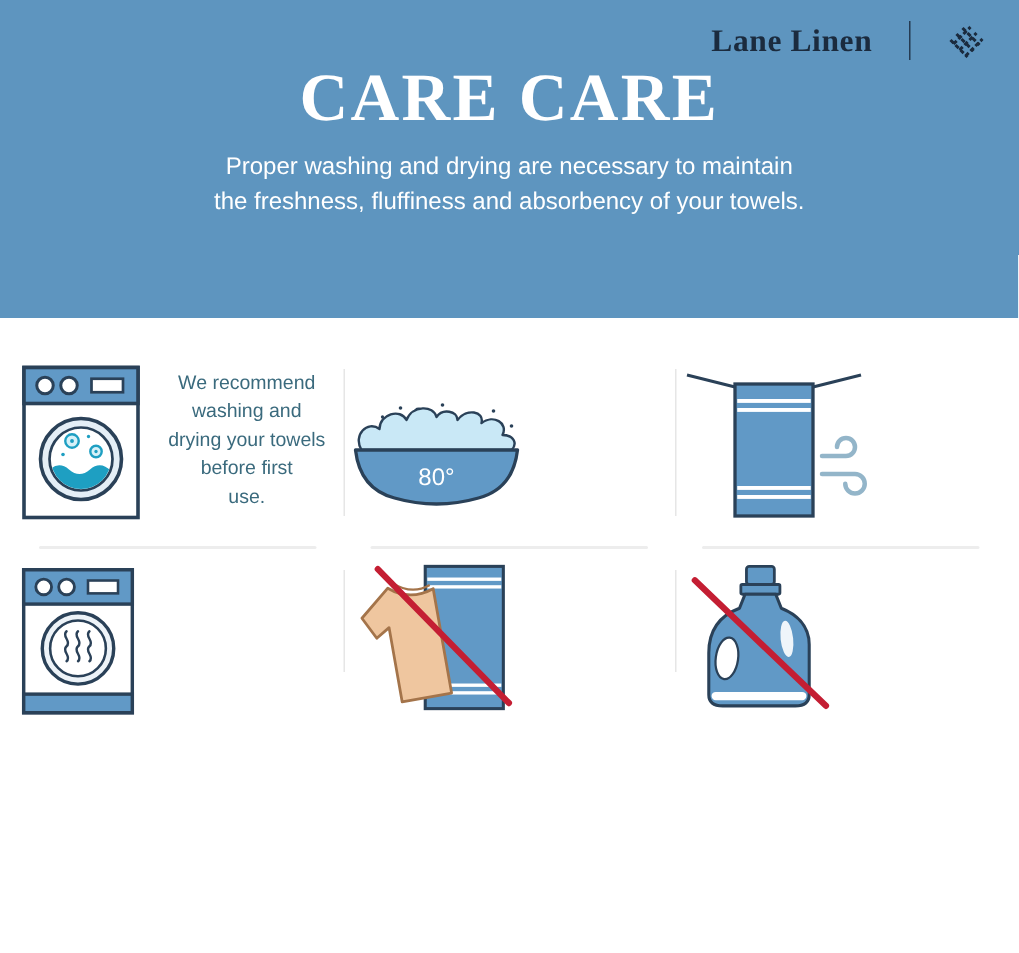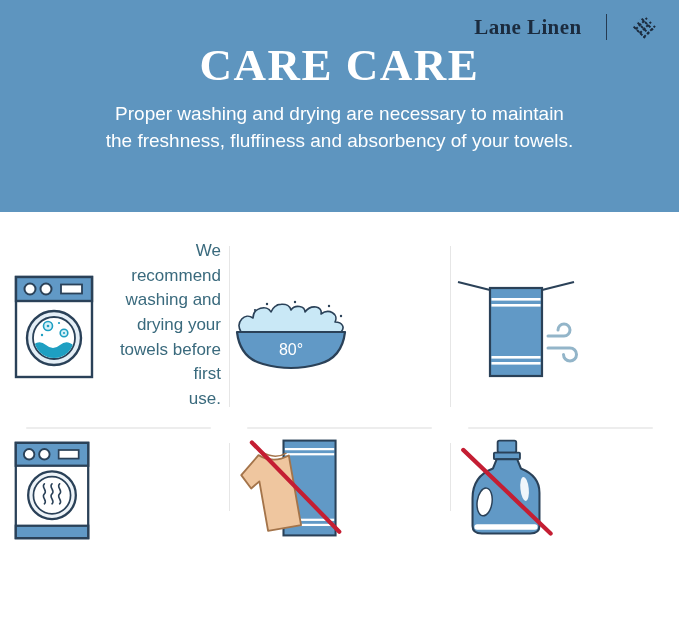--- a/index.html
+++ b/index.html
@@ -6,32 +6,32 @@
   .page{width:679px;height:635px;overflow:hidden;background:#ffffff;
         font-family:"Liberation Sans", sans-serif;position:relative;}
   
   .header{height:212px;background:#5E95BF;box-sizing:border-box;padding-top:12px;}
   .brand-row{display:flex;justify-content:flex-end;align-items:center;gap:24px;padding:2px 22px 0;}
   .brand-name{font-family:"Liberation Serif", serif;font-size:21px;font-weight:600;
               color:#1B2B3E;letter-spacing:.4px;}
   .brand-sep{width:1.5px;height:26px;background:#1B2B3E;opacity:.85;}
   .page-title{margin:2px 0 0;text-align:center;font-family:"Liberation Serif", serif;
               font-weight:700;font-size:45px;line-height:1.05;color:#ffffff;letter-spacing:1.5px;}
-  .page-subtitle{margin:12px auto 16px;max-width:560px;text-align:center;font-size:19px;
+  .page-subtitle{margin:12px auto 16px;max-width:560px;text-align:center;font-size:16px;
                  line-height:1.42;color:#ffffff;white-space:pre-line;}
   
   .tips{padding:14px 8px 0;}
   .tip-row{display:grid;grid-template-columns:repeat(3,1fr);position:relative;}
   .vline{position:absolute;width:1px;background:#E6E6E6;}
   .vline.l1{left:33.33%;} .vline.l2{left:66.66%;}
   .row1 .vline{top:20px;bottom:4px;} .row2 .vline{top:8px;bottom:30px;}
   .cell{display:flex;flex-direction:row;align-items:center;}
   .icon-box{display:flex;align-items:flex-end;justify-content:center;}
   .row1 .icon-box{height:122px;} .row2 .icon-box{height:106px;}
-  .caption{margin:13px 8px 0;text-align:right;font-size:17px;line-height:1.45;
+  .caption{margin:13px 8px 0;text-align:center;font-size:13px;line-height:1.45;
            color:#3A6A7D;white-space:pre-line;}
   .row-divider{display:grid;grid-template-columns:repeat(3,1fr);margin:16px 0 6px;}
   .row-divider .hline{height:2px;background:#EDEDED;border-radius:2px;margin:0 18px;}
   svg{display:block;}
 </style>
 </head>
 <body>
 
 <div class="page">
 

